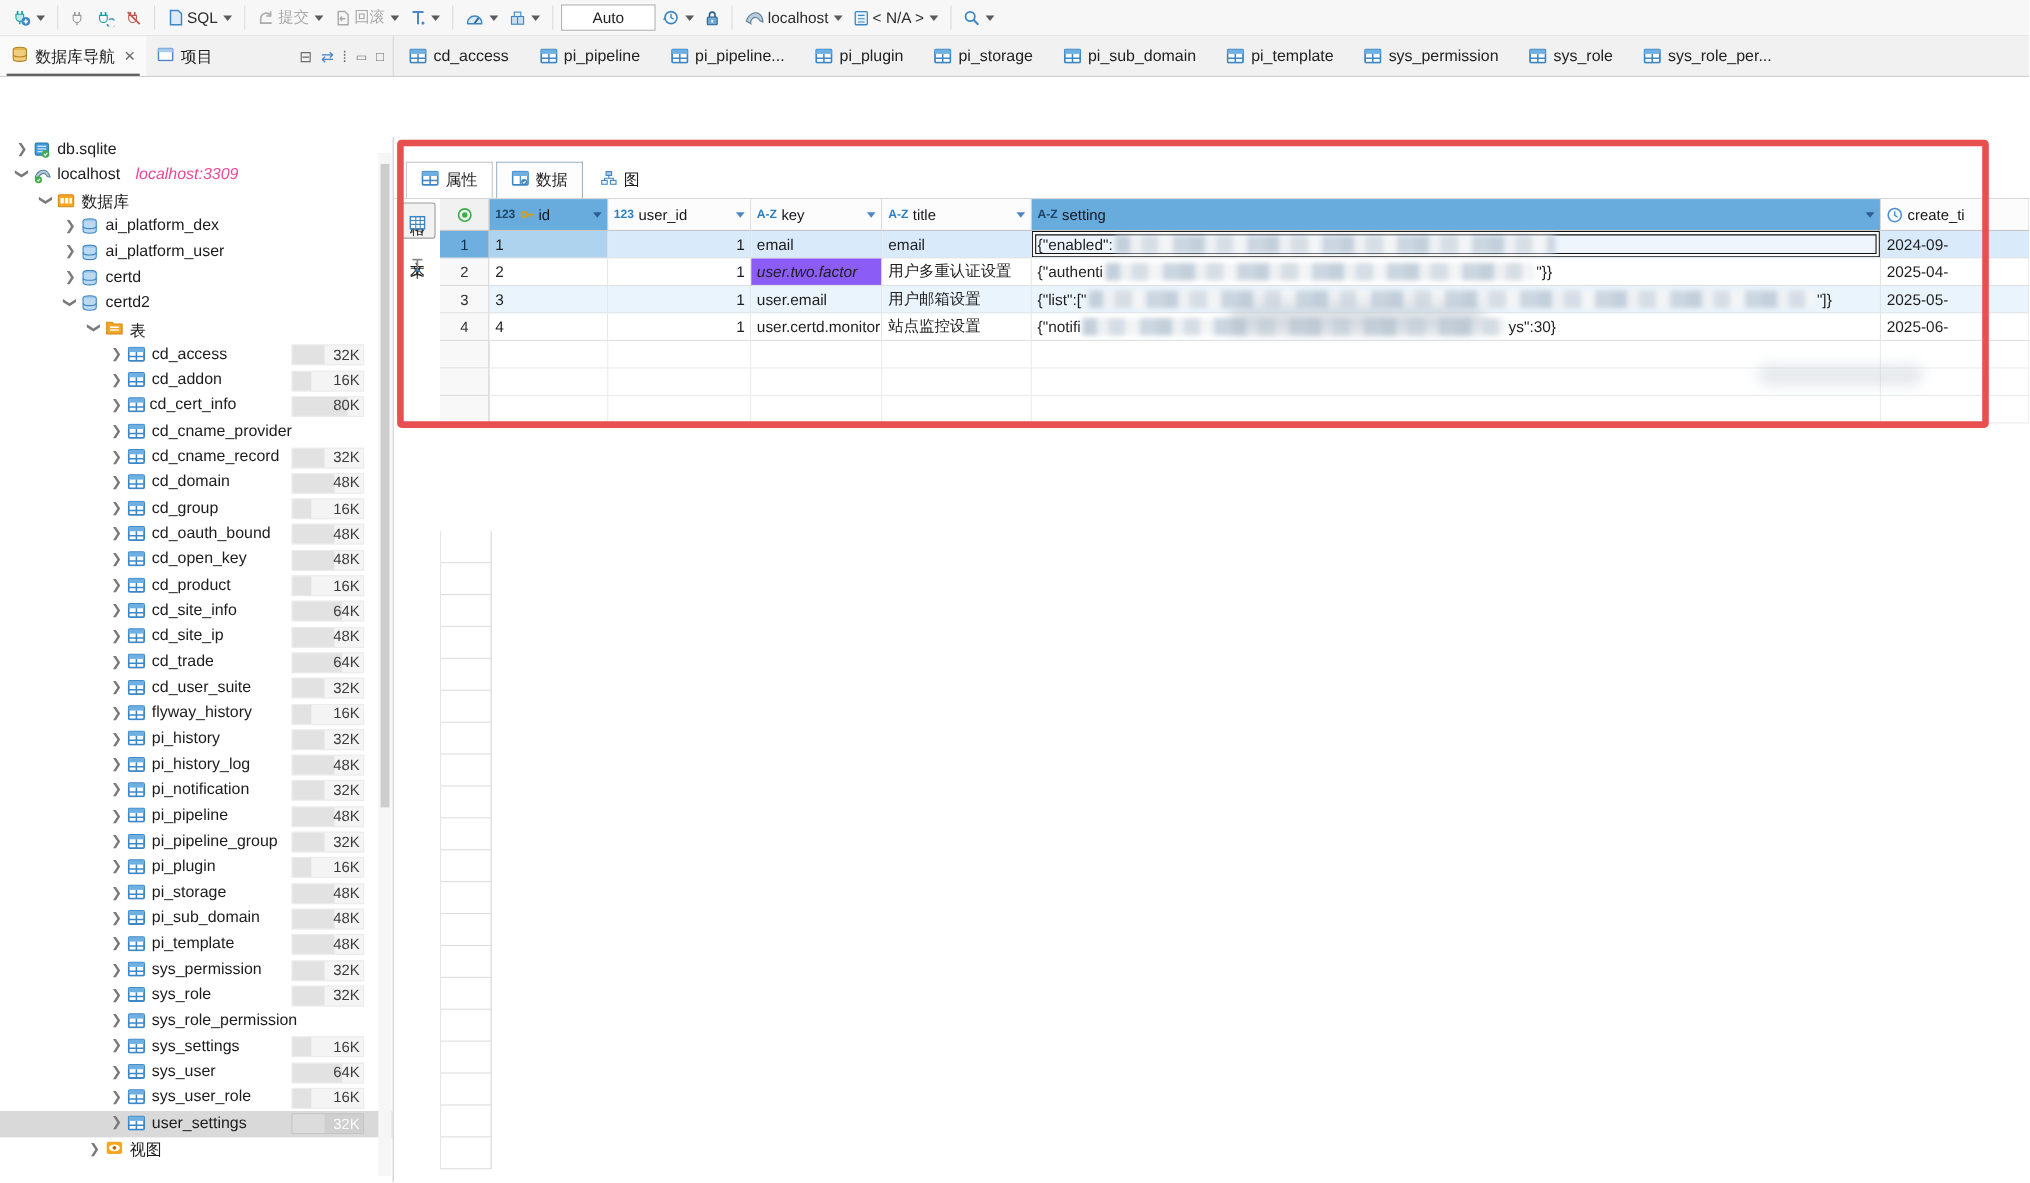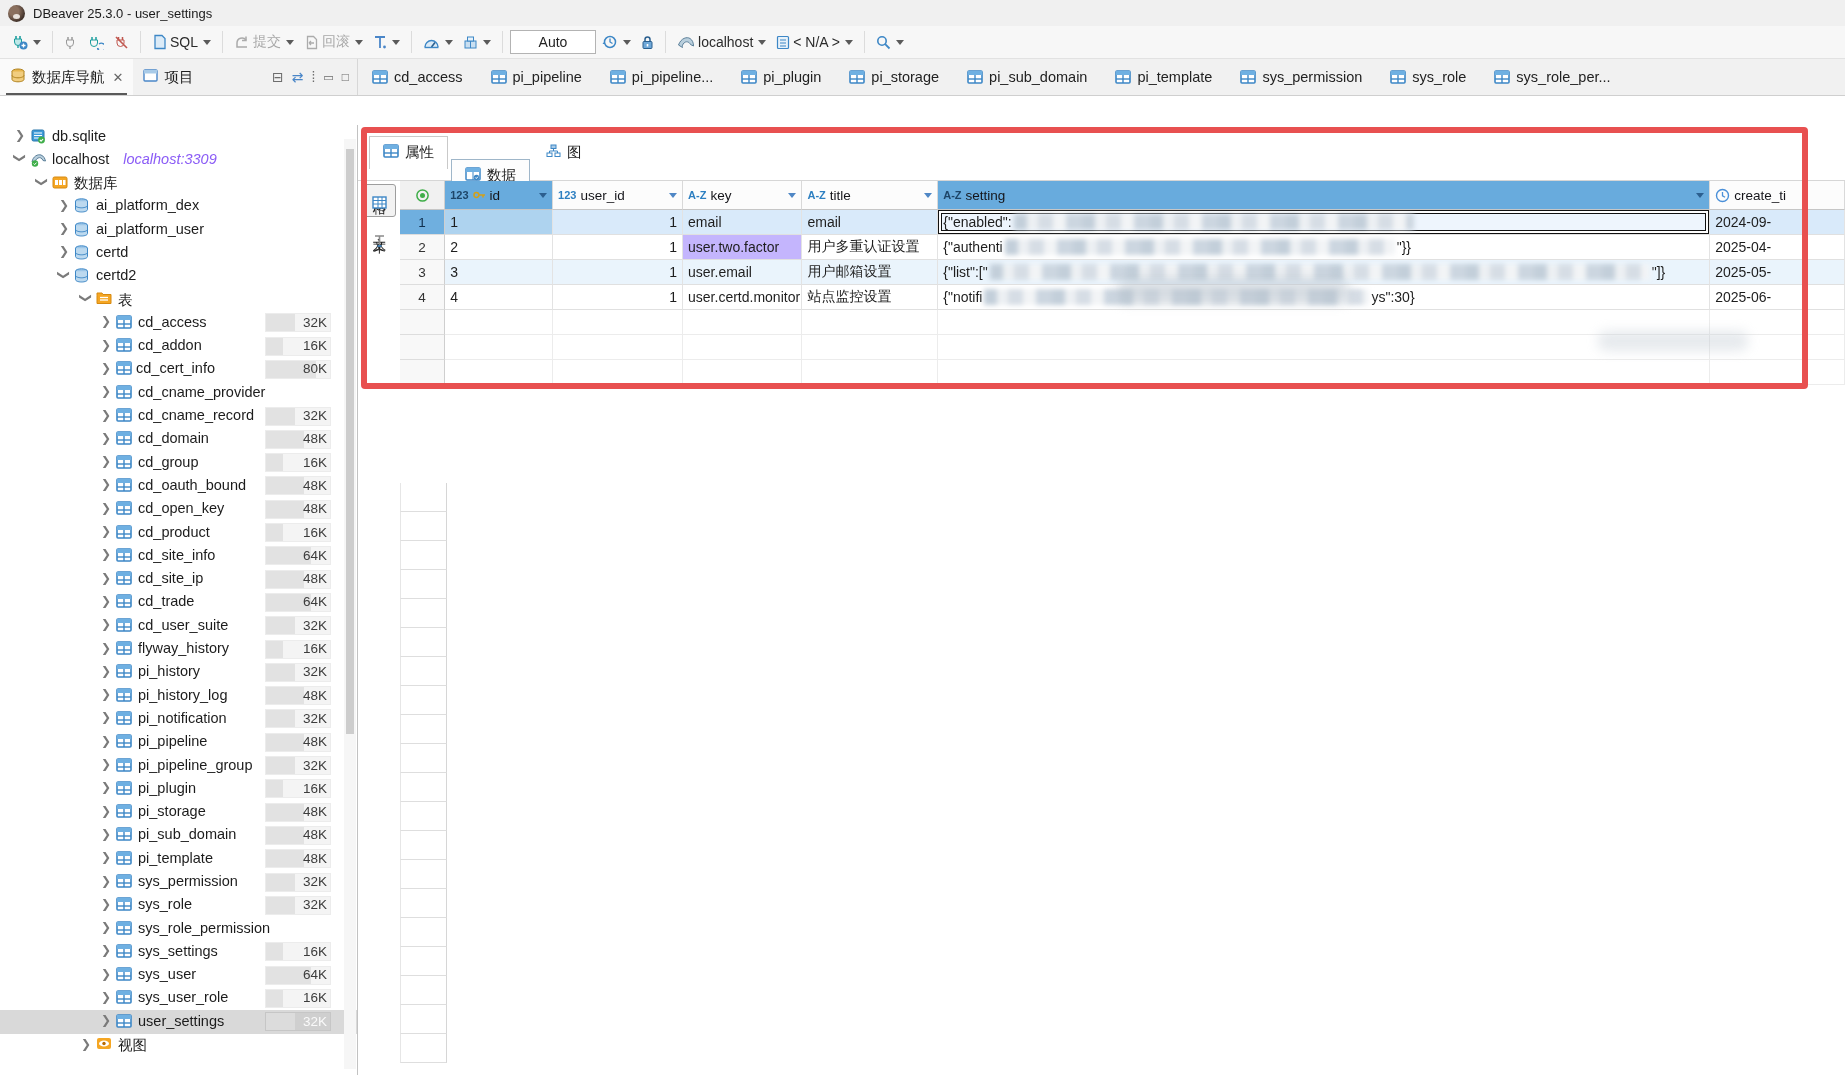--- a/index.html
+++ b/index.html
@@ -39,33 +39,33 @@
   .sfilter input{flex:1;border:none;outline:none;font-size:13.5px;color:#333;background:transparent;}
   .sfilter input::placeholder{color:#8a8a8a;}
   .sficons{display:flex;align-items:center;gap:4px;}
   .tree{position:relative;}
   .titem{height:23.3px;display:flex;align-items:center;position:relative;font-size:14.5px;white-space:nowrap;}
   .titem.sel{background:#d9d9d9;}
   .chev{position:absolute;width:12px;text-align:center;color:#7a7a7a;font-size:12px;top:3px;}
   .chev.exp{transform:rotate(90deg);}
   .ticon{position:absolute;top:3.5px;}
   .tlabel{position:absolute;top:2.5px;color:#1c1c1c;}
-  .tsuffix{color:#8b5cf6;font-style:italic;margin-left:14px;}
+  .tsuffix{color:#ec4899;font-style:italic;margin-left:14px;}
   .sizebar{position:absolute;right:26px;width:66px;height:19px;top:2px;background:#f4f4f4;border:1px solid #ececec;}
   .sizefill{position:absolute;left:0;top:0;bottom:0;background:#e2e2e2;}
   .sizetxt{position:absolute;right:3px;top:0.5px;font-size:13.5px;color:#3c3c3c;}
   .titem.sel .sizebar{background:#cfcfcf;border-color:#c6c6c6;}
   .titem.sel .sizefill{background:#dcdcdc;}
   .titem.sel .sizetxt{color:#fafafa;}
   .sscroll{position:absolute;right:1px;top:14px;width:12px;height:930px;background:#f6f6f6;}
   .sthumb{position:absolute;left:2px;right:2px;top:10px;height:585px;background:#cdcdcd;}
 
   
   #main{position:absolute;left:358px;top:125px;width:1487px;height:950px;background:#fff;overflow:hidden;}
-  .etabsrow{height:56px;display:flex;align-items:center;padding-left:11px;border-bottom:1px solid #d6d6d6;background:#fff;}
+  .etabsrow{height:56px;display:flex;align-items:flex-end;padding-left:11px;border-bottom:1px solid #d6d6d6;background:#fff;}
   .etab{display:flex;align-items:center;gap:6px;padding:6px 13px 7px;font-size:14.5px;margin-right:3px;background:#fff;}
   .etab.boxed{border:1px solid #cicic1;border:1px solid #c9c9c9;border-bottom:none;}
   .etab.active{border:1px solid #9fb6c9;border-bottom:none;background:#fdfdfd;margin-top:45px;}
   .filterbar{height:33px;display:flex;align-items:center;border-bottom:1px solid #dadada;padding-left:10px;gap:8px;}
   .showsql{display:flex;align-items:center;gap:6px;color:#1e7d1e;font-size:14.5px;}
   .fsep{width:1px;height:20px;background:#dadada;}
   .fplaceholder{color:#9b9b9b;font-size:14.5px;}
 
   .gridwrap{position:relative;height:877px;}
   .pstrip{position:absolute;left:0;top:0;width:42px;height:877px;}
@@ -95,24 +95,20 @@
   .fillcol .fcell{height:29px;border-right:1px solid #d6d6d6;border-left:1px solid #e6e6e6;border-bottom:1px solid #dedede;}
   .blob{position:absolute;background:#b9c3cd;opacity:.5;filter:blur(6px);border-radius:8px;}
 
   .redrect{position:absolute;left:361px;top:127px;width:1447px;height:262px;border:6px solid #e85050;border-radius:4px;z-index:40;pointer-events:none;}
   svg{flex:0 0 auto;}
 </style>
 </head>
 <body>
 <div id="app">
 
-  <div class="titlebar">
-    <span class="logo"></span>
-    <span class="apptitle">DBeaver 25.3.0 - user_settings</span>
-  </div>
 
 
   <div class="toolbar" id="toolbar">
       <div class="tbtn">
         <svg width="18" height="16" viewBox="0 0 18 16">
           <path d="M6 2v3M10 2v3" stroke="#1d9e9e" stroke-width="1.6"></path>
           <path d="M4.5 5h7v3a3.5 3.5 0 0 1-7 0z" fill="#bfe8e8" stroke="#1d9e9e"></path>
           <line x1="8" y1="11.5" x2="8" y2="14" stroke="#1d9e9e" stroke-width="1.4"></line>
           <circle cx="13.5" cy="11.5" r="4" fill="#3d87c6"></circle>
           <path d="M13.5 9.5v4M11.5 11.5h4" stroke="#fff" stroke-width="1.3"></path>
@@ -983,21 +979,21 @@
               <span>{"enabled":</span>
               <span class="redact" style="width:400px;"></span>
               <span></span>
             </div>
             <div class="gcell dcell" style="width: 140px; background: rgb(217, 234, 250);">2024-09-</div>
           </div>
           <div class="grow">
             <div class="rnum" style="width: 47px;">2</div>
             <div class="gcell dcell" style="width: 112px; background: rgb(255, 255, 255);">2</div>
             <div class="gcell dcell num-r" style="width: 135px; background: rgb(255, 255, 255);">1</div>
-            <div class="gcell dcell" style="width: 124px; background: #c4b5fd;">user.two.factor</div>
+            <div class="gcell dcell" style="width: 124px; background: #8b5cf6; font-style: italic;">user.two.factor</div>
             <div class="gcell dcell" style="width: 141px; background: rgb(255, 255, 255);">用户多重认证设置</div>
             <div class="gcell dcell" style="width: 804px; background: rgb(255, 255, 255);">
               <span>{"authenti</span>
               <span class="redact" style="width:390px;"></span>
               <span>"}}</span>
             </div>
             <div class="gcell dcell" style="width: 140px; background: rgb(255, 255, 255);">2025-04-</div>
           </div>
           <div class="grow">
             <div class="rnum" style="width: 47px;">3</div>

